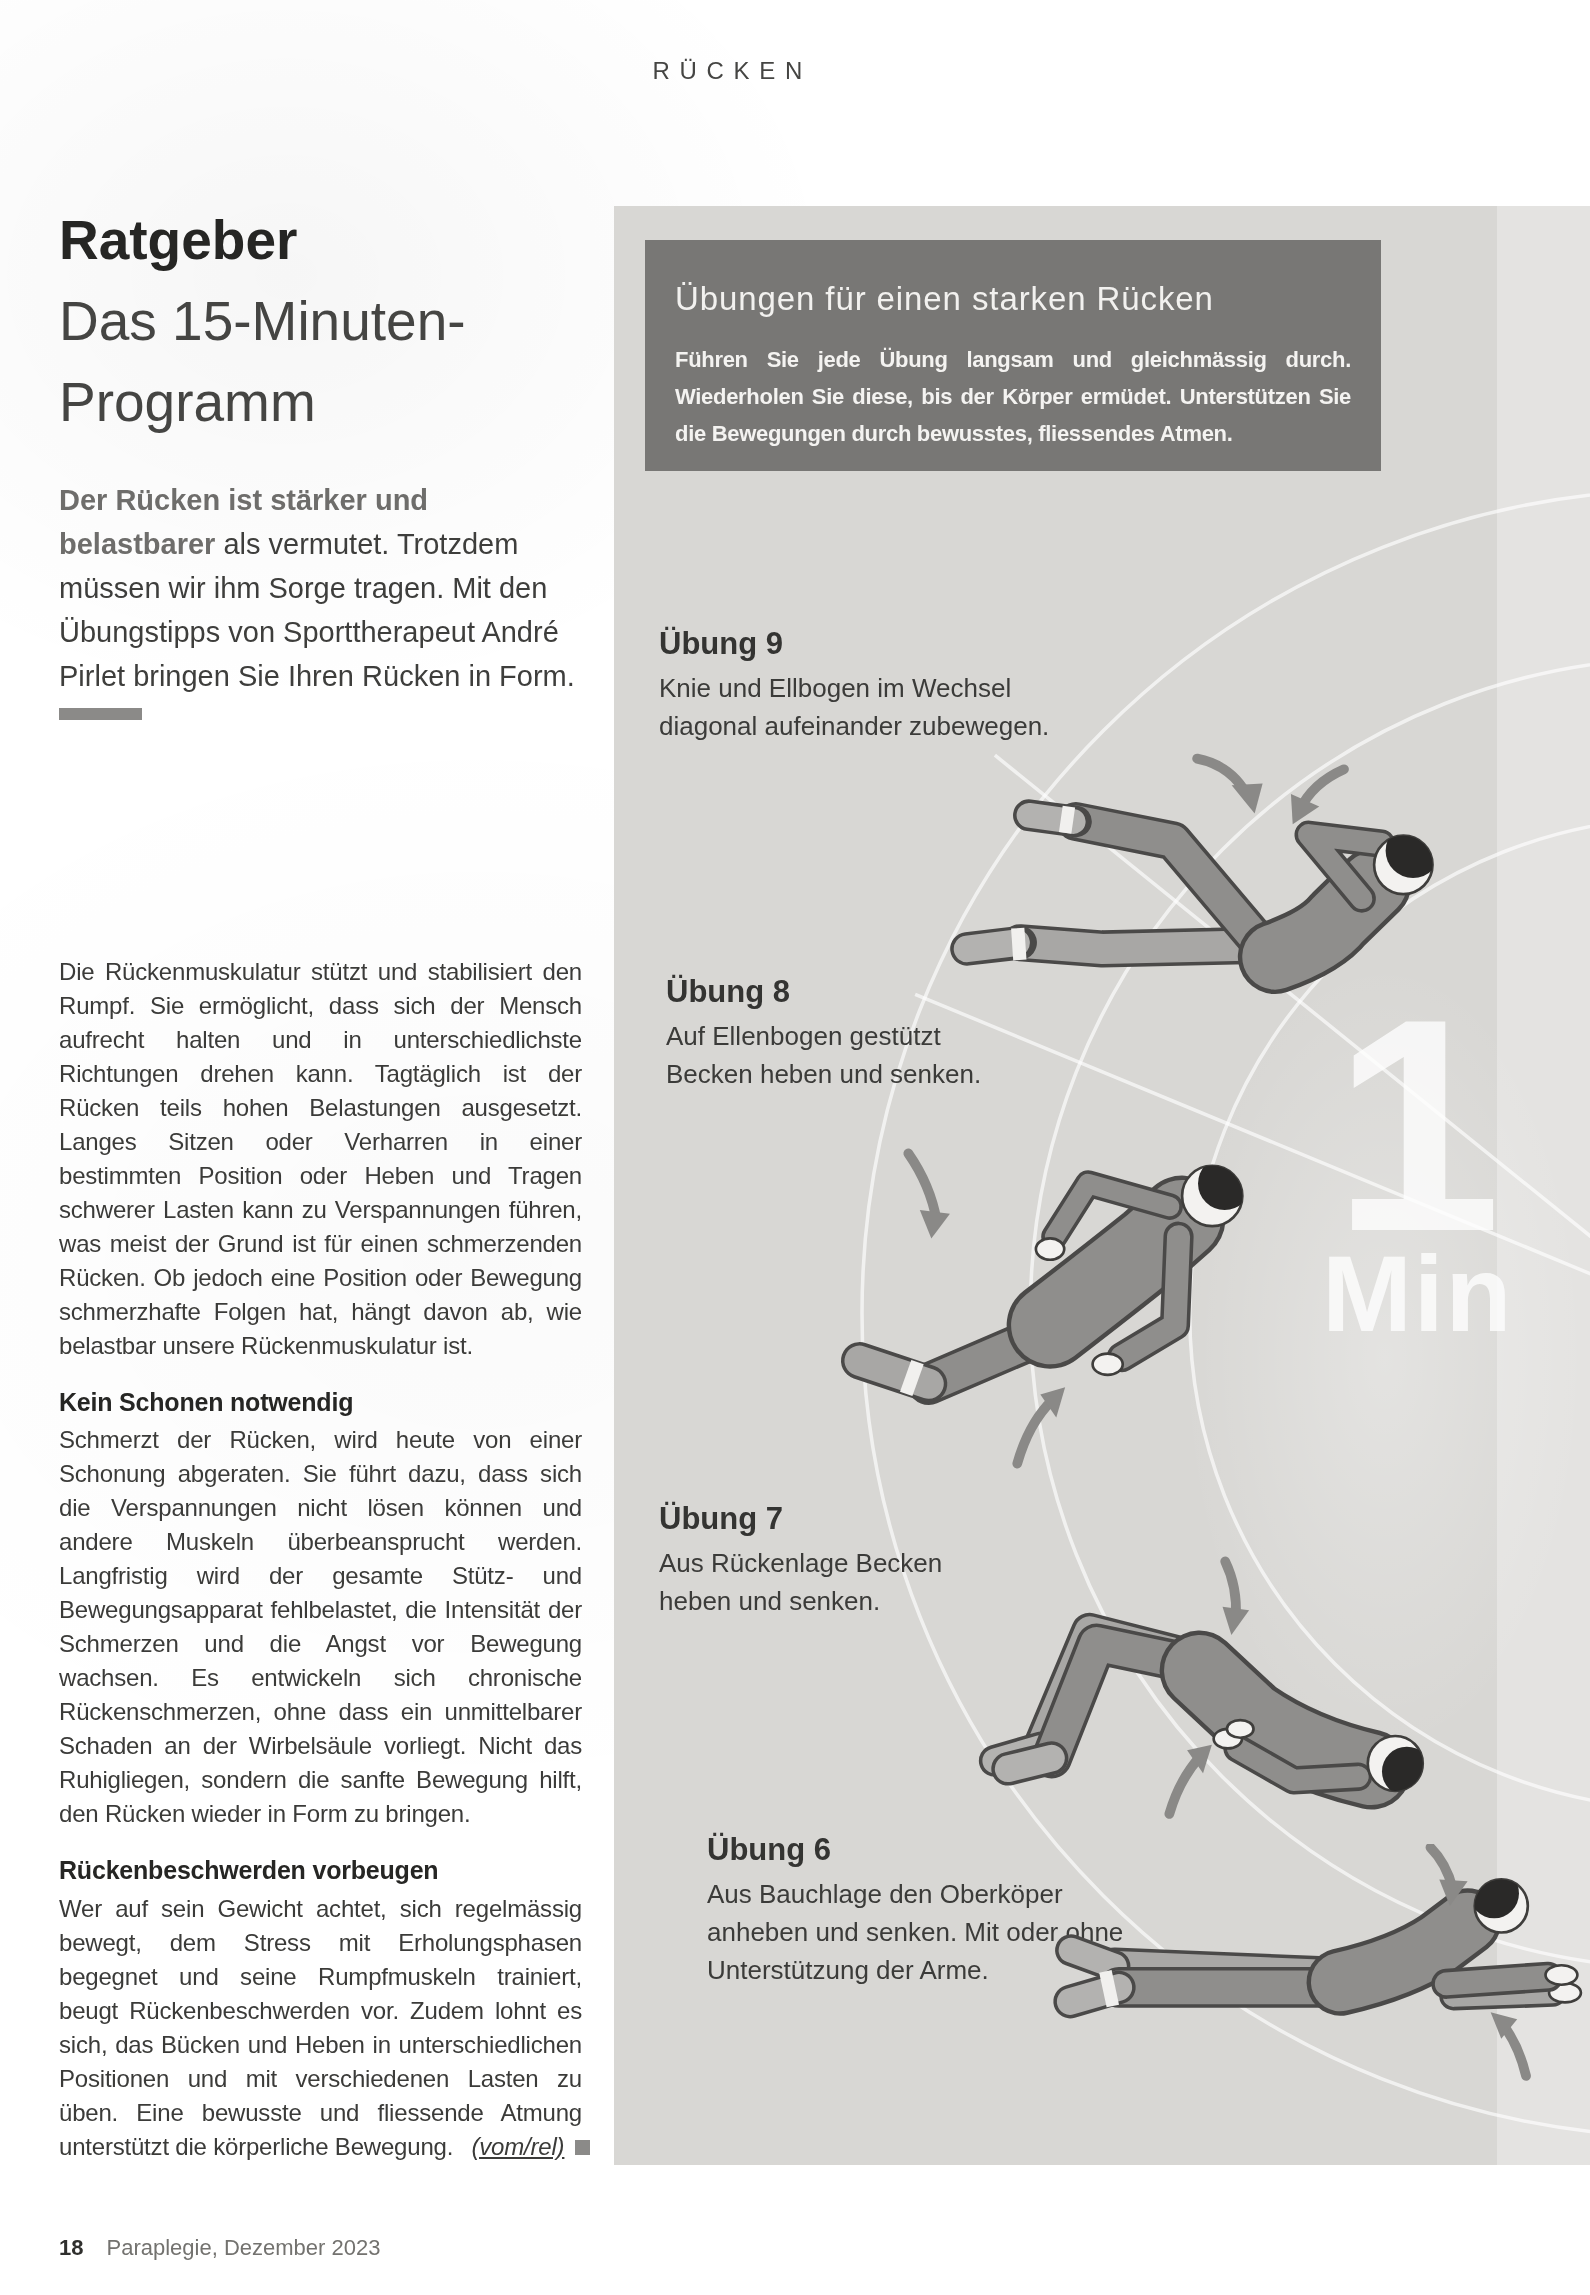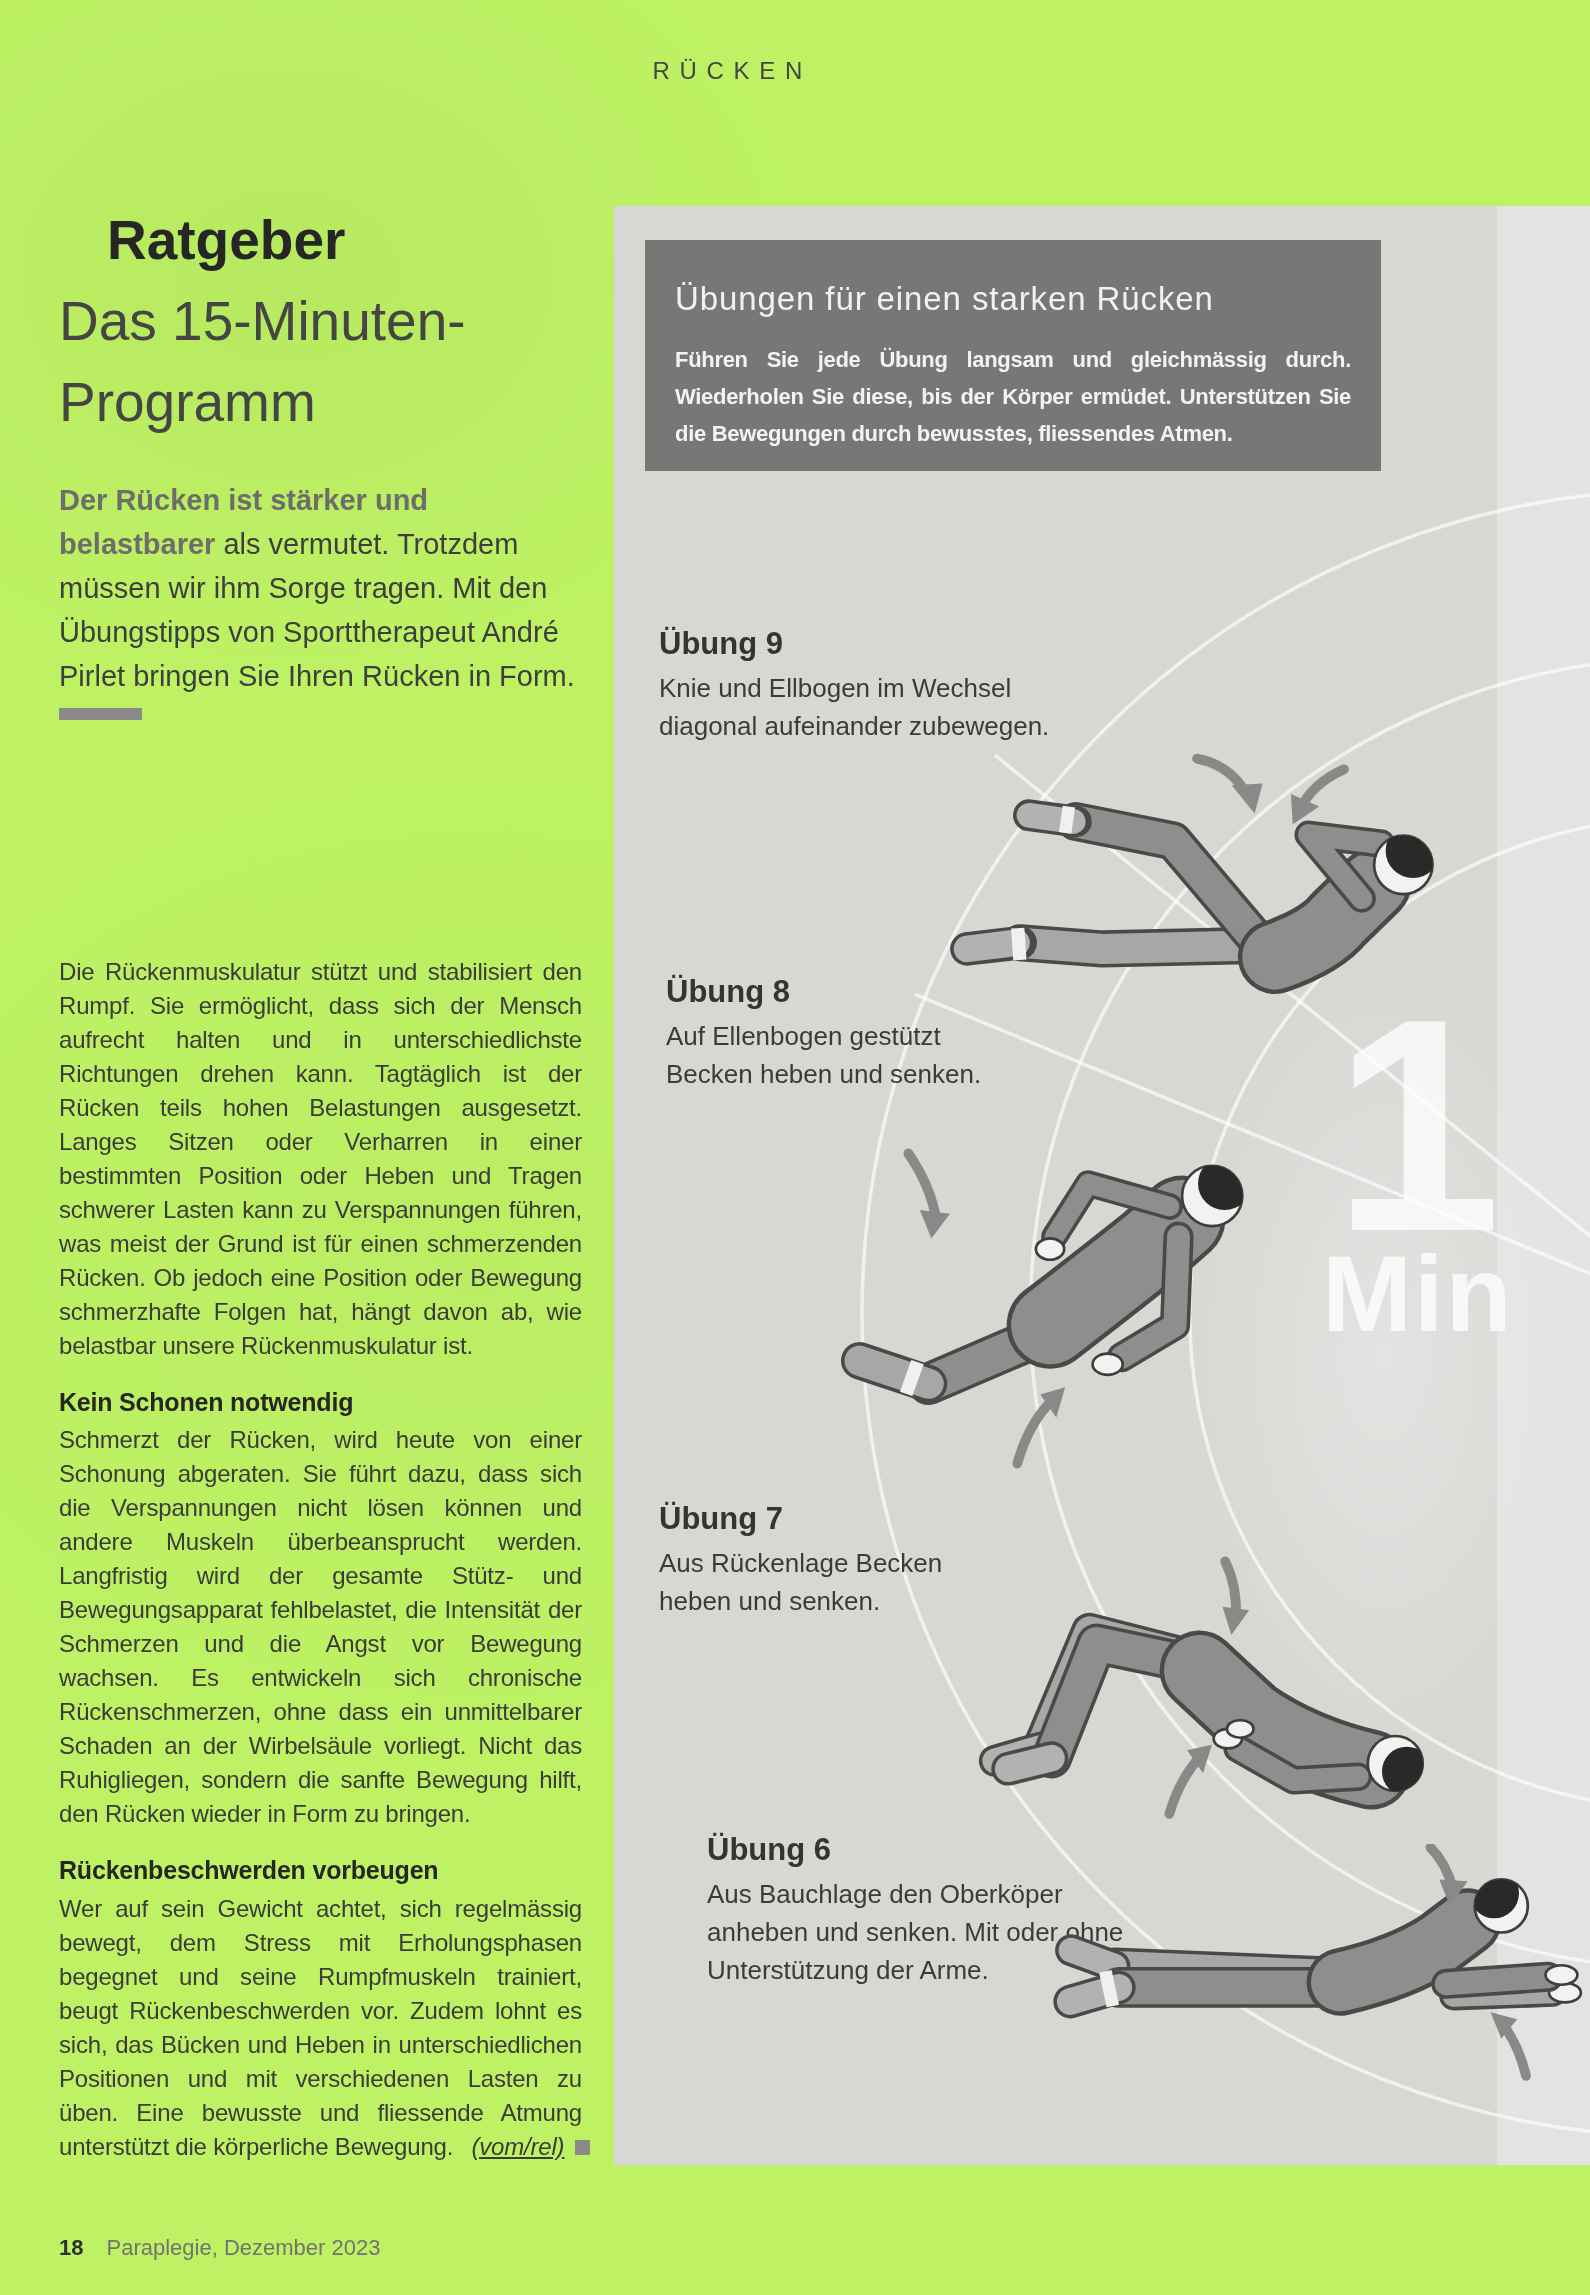--- a/index.html
+++ b/index.html
@@ -1,27 +1,27 @@
 <!DOCTYPE html>
 <html lang="de" style="font-size:14px"><head>
 <meta charset="utf-8">
 <style>
   html,body{margin:0;padding:0;}
   body{font-family:"Liberation Sans", sans-serif; background:#b0b0b0;}
-  .page{position:relative;width:1591px;height:2295px;margin:0 auto;background:#bef264;overflow:hidden;}
+  .page{position:relative;width:1591px;height:2295px;margin:0 auto;background:#ffffff;overflow:hidden;}
   .page::before{content:"";position:absolute;inset:0;
     background:
       radial-gradient(797px 620px at 18% 12%, rgba(0,0,0,0.035), transparent 70%),
       radial-gradient(1063px 797px at 30% 55%, rgba(0,0,0,0.02), transparent 70%);
     pointer-events:none;}
   
   .mag-header{position:absolute;top:57px;left:0;right:779px;text-align:right;
     font-size:24px;letter-spacing:9.7px;color:#454543;}
   .kicker-block{position:absolute;left:59px;top:200px;width:549px;font-size:55px;line-height:81px;color:#454543;}
-  .kicker-block .kicker{font-weight:bold;color:#262624;margin-left:48px;}
+  .kicker-block .kicker{font-weight:bold;color:#262624;}
   .lead{position:absolute;left:59px;top:478px;width:531px;font-size:29px;line-height:44px;color:#3e3e3c;}
   .lead .lead-bold{font-weight:bold;color:#6e6d6b;}
   .divider-bar{position:absolute;left:59px;top:708px;width:83px;height:11.5px;background:#8b8a88;}
   .bodycol{position:absolute;left:59px;top:955px;width:531px;font-size:24px;line-height:34px;
     color:#3b3b39;text-align:justify;letter-spacing:-0.2px;}
   .bodycol p{margin:0 8px 0 0;}
   .bodycol h3{margin:23px 0 5.3px 0;font-size:25px;line-height:32px;color:#262624;text-align:left;}
   .byline-line{margin-top:-34px;text-align:right;font-size:24px;line-height:34px;text-decoration:underline;}
   .byline-line .byline{font-style:italic;color:#3b3b39;}
   .end-square{display:inline-block;width:15px;height:15px;background:#8b8a88;margin-left:10.6px;vertical-align:baseline;}

